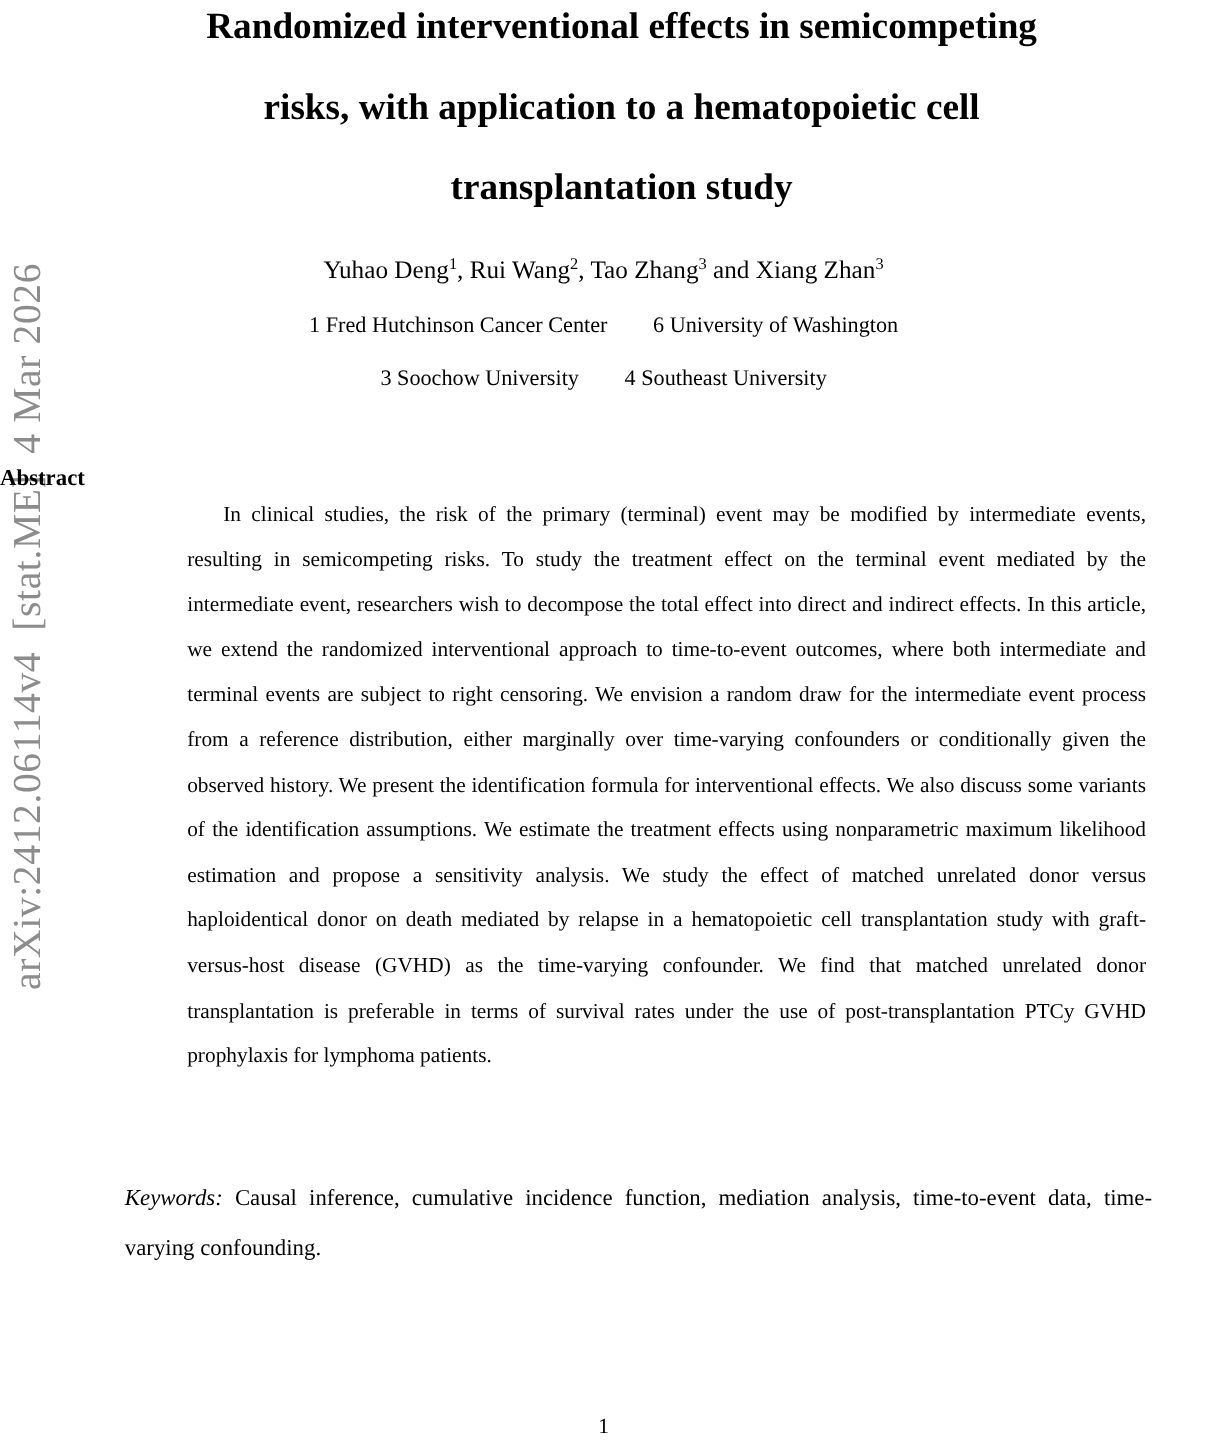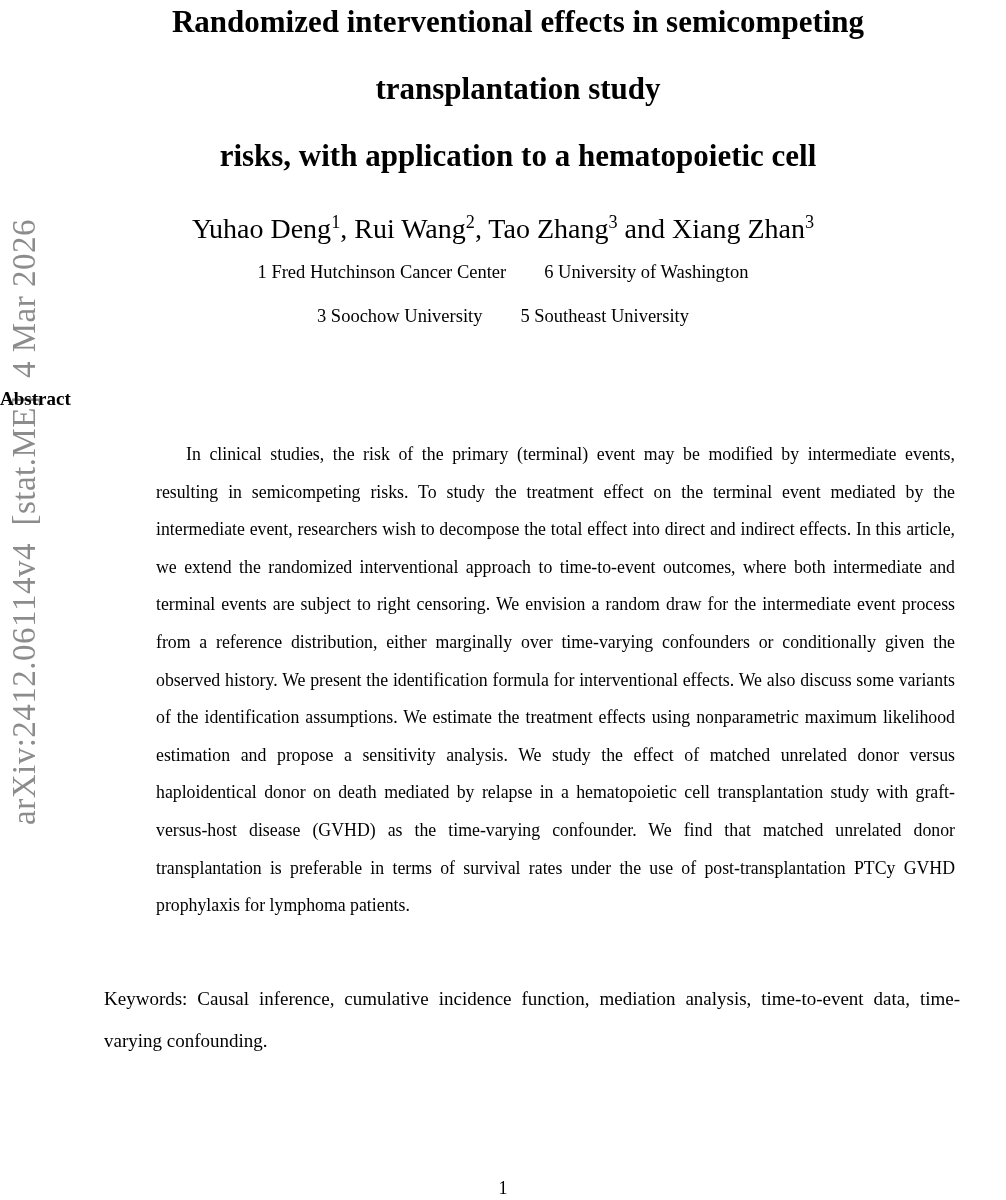--- a/index.html
+++ b/index.html
@@ -40,21 +40,21 @@
   .title .tline {
     display: block;
     line-height: 67px;
   }
   .authors {
     position: absolute;
     top: 212px;
     left: 0;
     right: 0;
     text-align: center;
-    font-size: 28px;
+    font-size: 21px;
   }
   .authors sup { font-size: 0.65em; }
   .affil-row {
     position: absolute;
     left: 0;
     right: 0;
     display: flex;
     justify-content: center;
     gap: 38px;
     font-size: 18.5px;
@@ -64,72 +64,72 @@
   .abstract-heading {
     position: absolute;
     top: 388px;
     left: 0;
     right: 0;
     font-weight: 700;
     font-size: 19px;
   }
   .abstract-body {
     position: absolute;
-    top: 436px;
+    top: 410px;
     left: 156px;
     width: 799px;
     font-size: 17.8px;
     line-height: 37.6px;
     text-align: justify;
     text-indent: 30px;
   }
   .keywords {
     position: absolute;
     top: 978px;
     left: 104px;
     width: 856px;
     font-size: 19px;
     line-height: 42px;
     text-align: justify;
   }
-  .keywords .kw-label { }
+  .keywords .kw-label { font-style: italic; }
   .page-number {
     position: absolute;
     top: 1178px;
     left: 0;
     right: 0;
     text-align: center;
     font-size: 18px;
   }
 </style>
 </head>
 <body>
 
 <div class="page">
 
   <div class="arxiv-stamp">arXiv:2412.06114v4  [stat.ME]  4 Mar 2026</div>
 
   <h1 class="title">
     <span class="tline">Randomized interventional effects in semicompeting</span>
+    <span class="tline">risks, with application to a hematopoietic cell</span>
     <span class="tline">transplantation study</span>
-    <span class="tline">risks, with application to a hematopoietic cell</span>
   </h1>
 
   <div class="authors">
     <span>Yuhao Deng</span><sup>1</sup><span>, Rui Wang</span><sup>2</sup><span>, Tao Zhang</span><sup>3</sup><span> and Xiang Zhan</span><sup>3</sup>
   </div>
 
   <div class="affil-row row1">
     <span>1 Fred Hutchinson Cancer Center</span>
     <span>6 University of Washington</span>
   </div>
 
   <div class="affil-row row2">
     <span>3 Soochow University</span>
-    <span>5 Southeast University</span>
+    <span>4 Southeast University</span>
   </div>
 
   <div class="abstract-heading">Abstract</div>
 
   <p class="abstract-body">In clinical studies, the risk of the primary (terminal) event may be modified by intermediate events, resulting in semicompeting risks. To study the treatment effect on the terminal event mediated by the intermediate event, researchers wish to decompose the total effect into direct and indirect effects. In this article, we extend the randomized interventional approach to time-to-event outcomes, where both intermediate and terminal events are subject to right censoring. We envision a random draw for the intermediate event process from a reference distribution, either marginally over time-varying confounders or conditionally given the observed history. We present the identification formula for interventional effects. We also discuss some variants of the identification assumptions. We estimate the treatment effects using nonparametric maximum likelihood estimation and propose a sensitivity analysis. We study the effect of matched unrelated donor versus haploidentical donor on death mediated by relapse in a hematopoietic cell transplantation study with graft-versus-host disease (GVHD) as the time-varying confounder. We find that matched unrelated donor transplantation is preferable in terms of survival rates under the use of post-transplantation PTCy GVHD prophylaxis for lymphoma patients.</p>
 
   <p class="keywords">
     <span class="kw-label">Keywords:</span>
     <span>Causal inference, cumulative incidence function, mediation analysis, time-to-event data, time-varying confounding.</span>
   </p>

